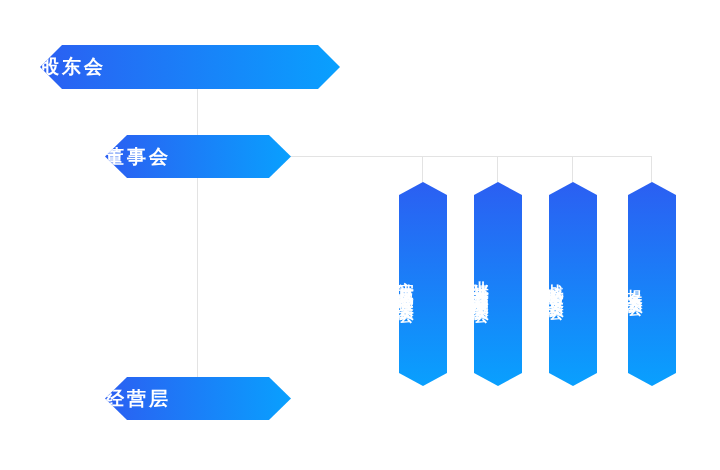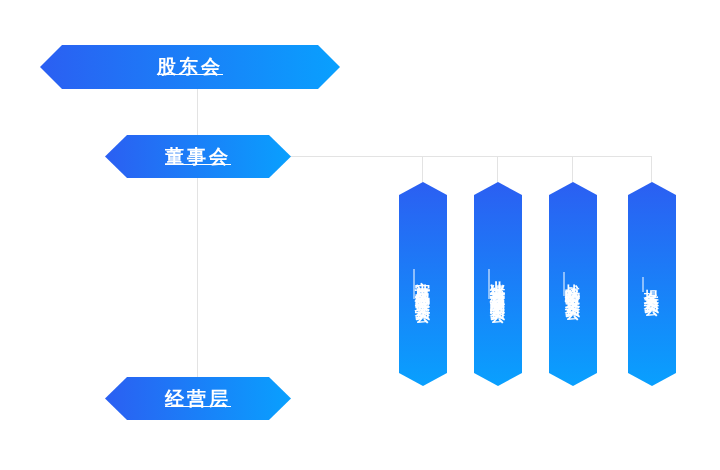--- a/index.html
+++ b/index.html
@@ -18,24 +18,22 @@
   .line {
     position: absolute;
     background: var(--line-color, #e3e3e3);
   }
   .line.v { width: 1px; }
   .line.h { height: 1px; }
   .banner {
     position: absolute;
     display: flex;
     align-items: center;
-    justify-content: center;
     color: var(--text-color, #ffffff);
     font-weight: bold;
-    text-decoration: underline;
   }
   .banner.h-banner {
     background: linear-gradient(90deg, var(--grad-start, #2b5ff2), var(--grad-end, #09a0fe));
     clip-path: polygon(22px 0, calc(100% - 22px) 0, 100% 50%, calc(100% - 22px) 100%, 22px 100%, 0 50%);
     font-size: 19px;
     letter-spacing: 3px;
   }
   .banner.v-banner {
     background: linear-gradient(180deg, var(--grad-start, #2b5ff2), var(--grad-end, #09a0fe));
     clip-path: polygon(0 13px, 50% 0, 100% 13px, 100% calc(100% - 13px), 50% 100%, 0 calc(100% - 13px));

